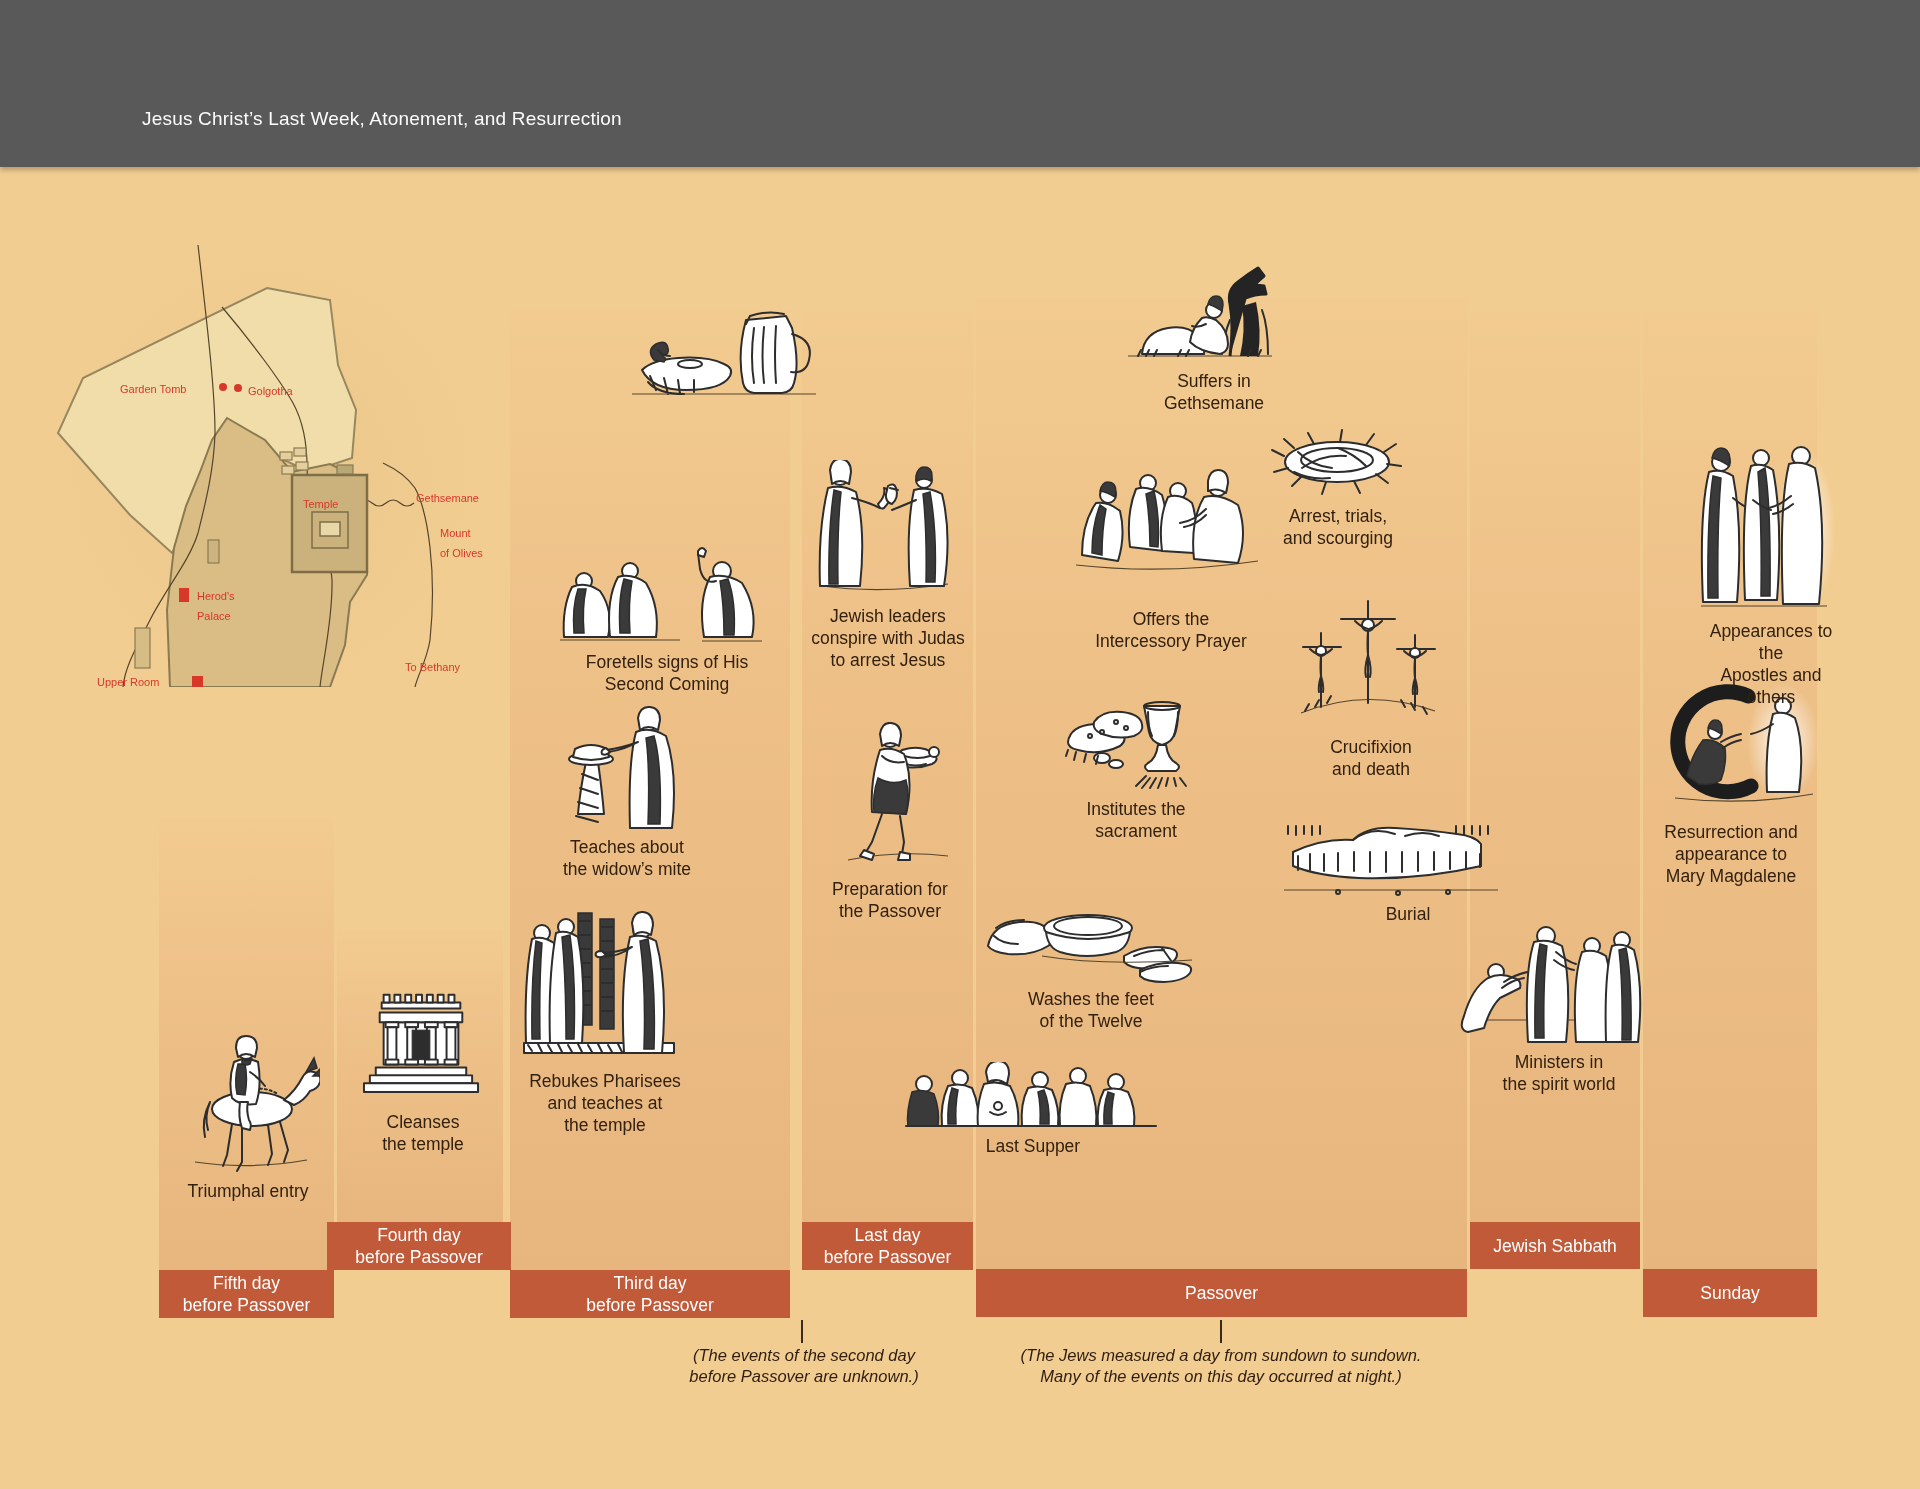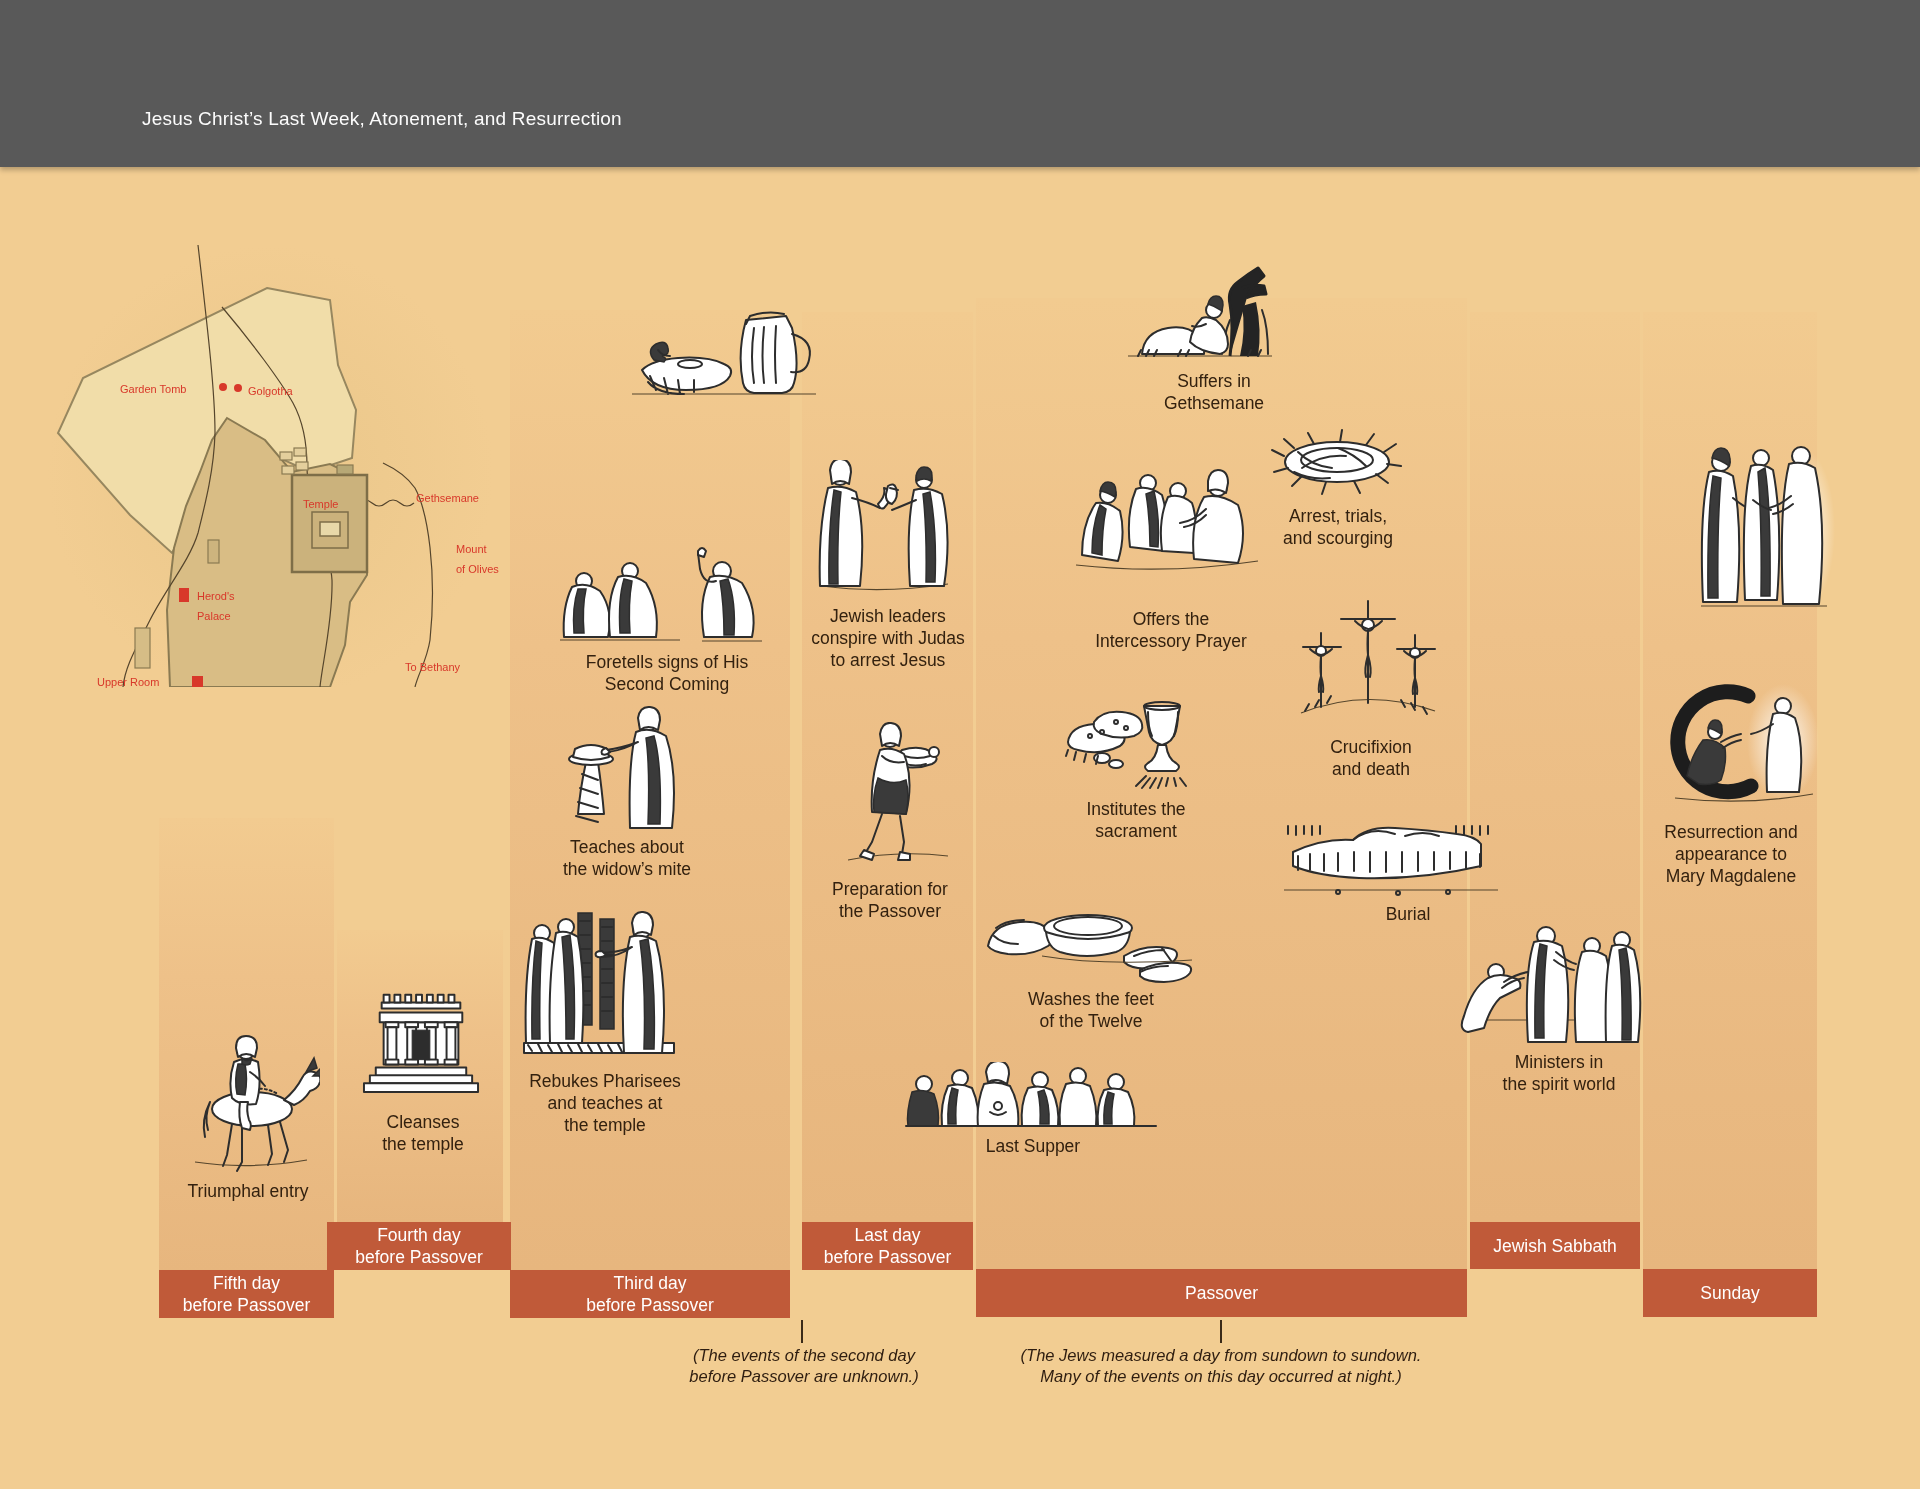--- a/index.html
+++ b/index.html
@@ -101,21 +101,21 @@
       <circle cx="200" cy="176" r="4" fill="#d8382a"></circle>
       <rect x="141" y="376" width="10" height="14" fill="#d8382a"></rect>
       <rect x="154" y="464" width="11" height="11" fill="#d8382a"></rect>
     </svg>
   </div>
 
   <div class="map-label" style="left:120px;top:379px;">Garden Tomb</div>
   <div class="map-label" style="left:248px;top:381px;">Golgotha</div>
   <div class="map-label" style="left:303px;top:494px;">Temple</div>
   <div class="map-label" style="left:416px;top:488px;">Gethsemane</div>
-  <div class="map-label" style="left:440px;top:539px;margin-left:16px;">Mount
+  <div class="map-label" style="left:440px;top:523px;">Mount
 of Olives</div>
   <div class="map-label" style="left:197px;top:586px;">Herod's
 Palace</div>
   <div class="map-label" style="left:97px;top:672px;">Upper Room</div>
   <div class="map-label" style="left:405px;top:657px;">To Bethany</div>
 
   <div class="illus" style="left:180px;top:1022px;width:140px;height:152px;">
     <svg viewBox="0 0 140 152">
       <path class="thin" d="M15,140 q55,8 112,-2"></path>
       <path class="sk" d="M30,80 q-9,18 -5,35 m5,-35 q-6,14 -2,28"></path>
@@ -499,14 +499,16 @@
 and death</div>
   <div class="evt-label" style="left:1408px;top:903px;">Burial</div>
   <div class="evt-label" style="left:1091px;top:988px;">Washes the feet
 of the Twelve</div>
   <div class="evt-label" style="left:1033px;top:1135px;">Last Supper</div>
   <div class="evt-label" style="left:1559px;top:1051px;">Ministers in
 the spirit world</div>
   <div class="evt-label" style="left:1731px;top:821px;">Resurrection and
 appearance to
 Mary Magdalene</div>
+  <div class="evt-label" style="left:1771px;top:620px;">Appearances to the
+Apostles and others</div>
 
 </div>
 
 </body></html>

